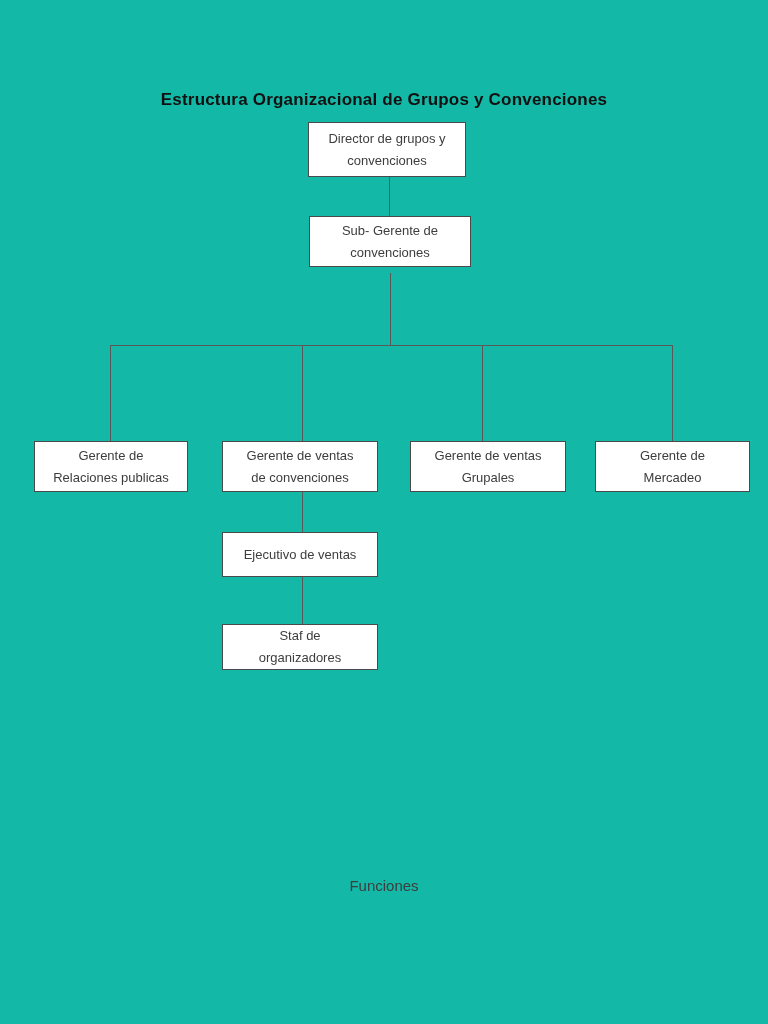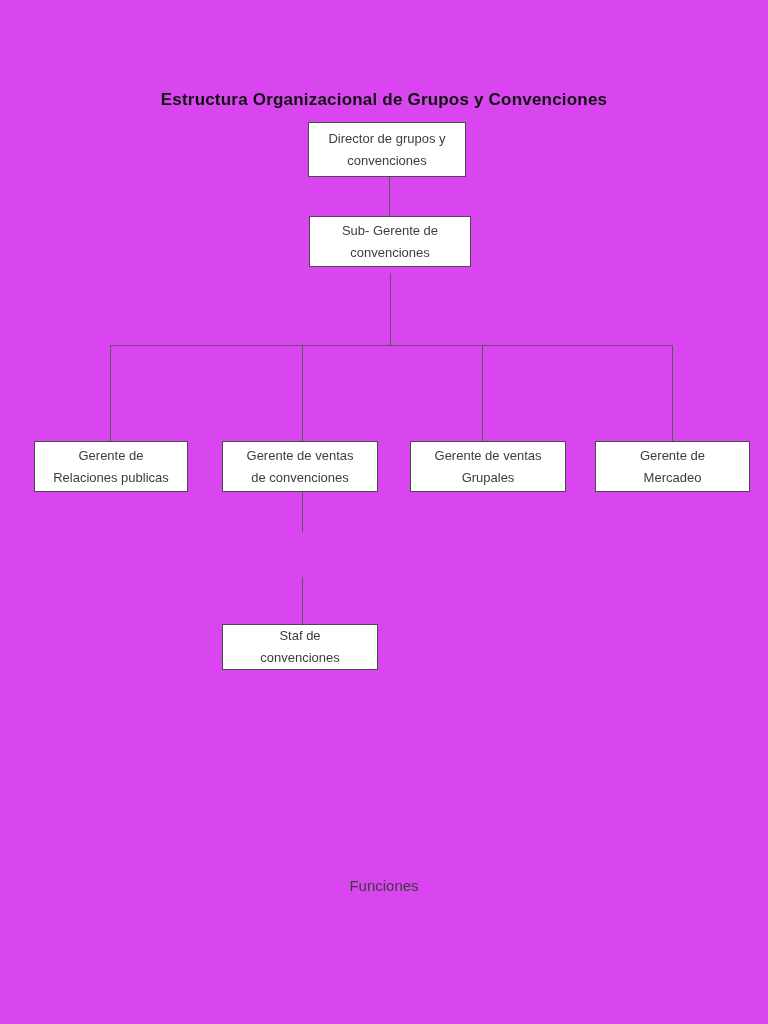--- a/index.html
+++ b/index.html
@@ -4,21 +4,21 @@
 <style>
   html, body {
     margin: 0;
     padding: 0;
     background: #ffffff;
   }
   #page {
     position: relative;
     width: 768px;
     height: 1024px;
-    background: #d946ef;
+    background: #14b8a6;
     font-family: "Liberation Sans", sans-serif;
     overflow: hidden;
   }
   .title {
     position: absolute;
     left: 0;
     top: 90px;
     width: 768px;
     text-align: center;
     font-size: 17px;
@@ -105,19 +105,20 @@
 
   <div class="node" id="node-ventas-conv">Gerente de ventas
 de convenciones</div>
 
   <div class="node" id="node-ventas-grup">Gerente de ventas
 Grupales</div>
 
   <div class="node" id="node-mercadeo">Gerente de
 Mercadeo</div>
 
+  <div class="node" id="node-ejecutivo">Ejecutivo de ventas</div>
 
   <div class="node" id="node-staf">Staf de
-convenciones</div>
+organizadores</div>
 
   <div class="footer-label">Funciones</div>
 
 </div>
 
 </body></html>

